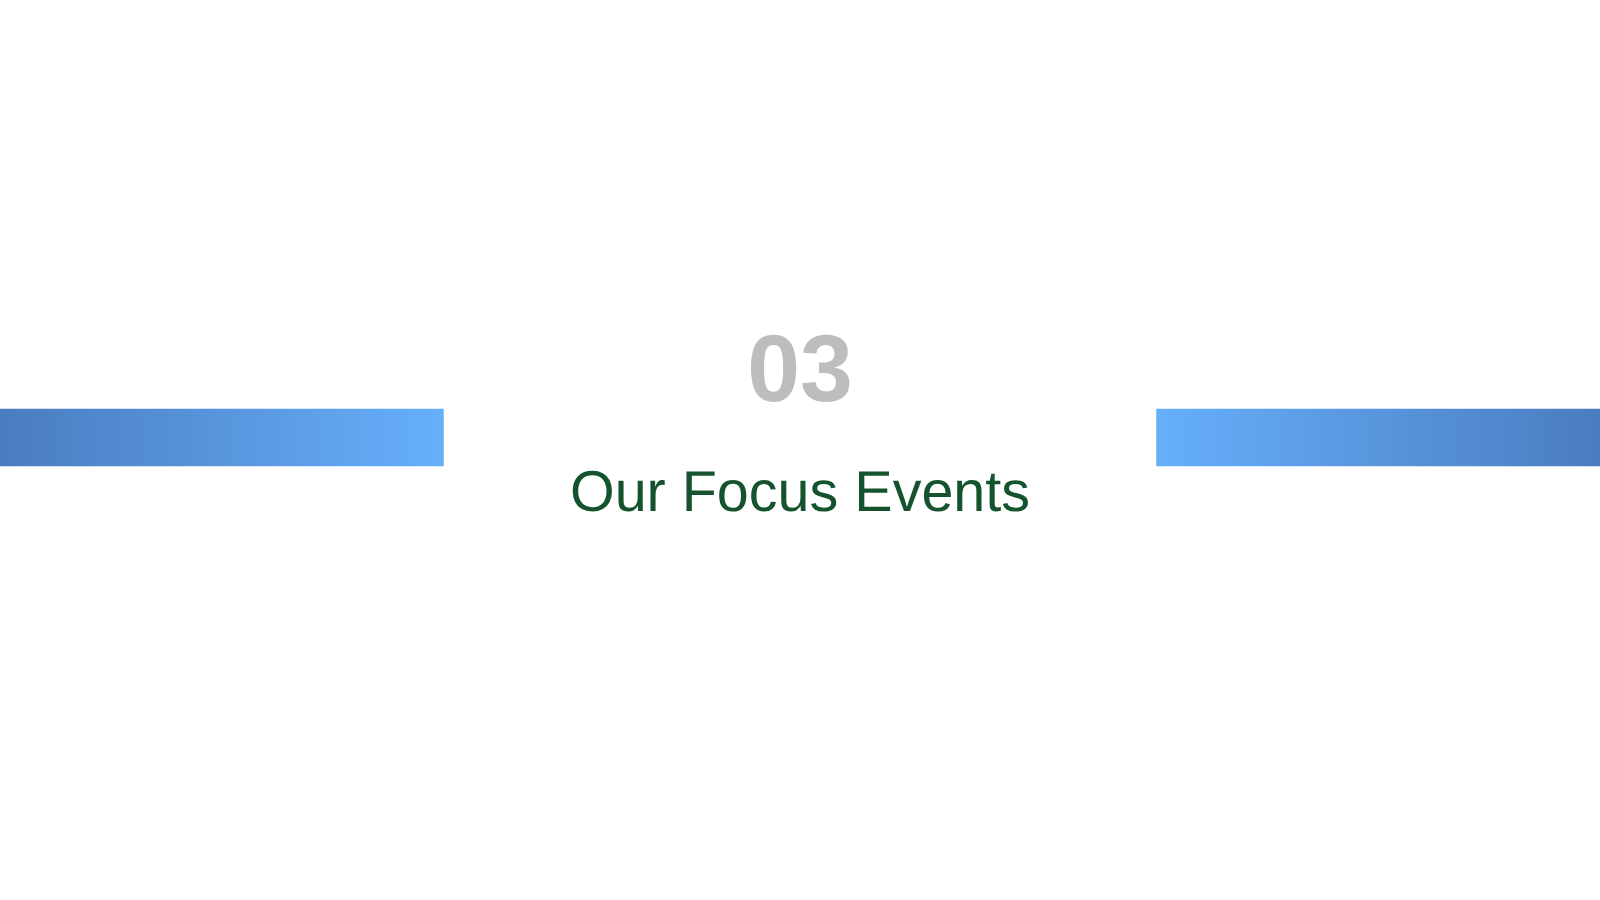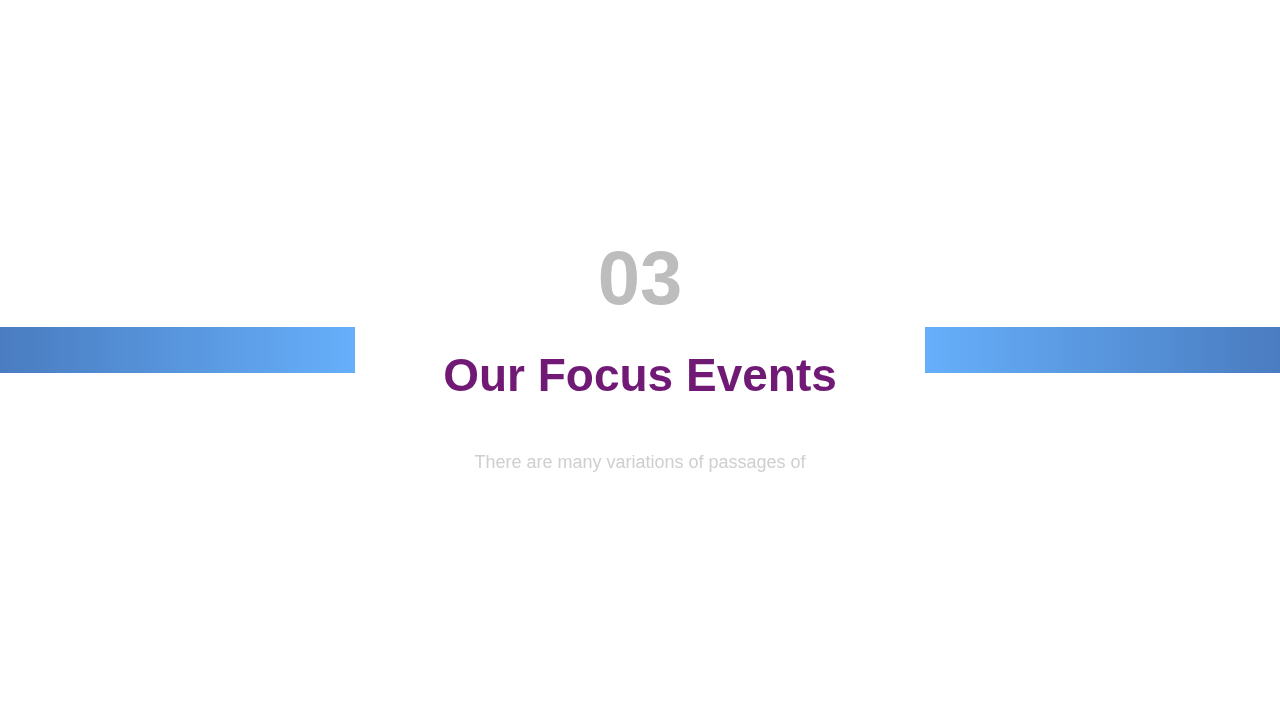--- a/index.html
+++ b/index.html
@@ -56,22 +56,22 @@
     font-size: 76px;
     font-weight: bold;
     color: #bdbdbd;
     line-height: 1;
     letter-spacing: 0px;
     margin: 0 0 34px 0;
   }
 
   .slide-title {
     font-size: 46px;
-    font-weight: bold;
-    color: #701a75;
+    font-weight: normal;
+    color: #14532d;
     line-height: 1.1;
     letter-spacing: 0px;
     margin: 0 0 44px 0;
     white-space: nowrap;
   }
 
   .slide-subtitle {
     font-size: 18px;
     font-weight: normal;
     color: #cfcfcf;
@@ -92,17 +92,16 @@
 
   <div class="bar bar-right"></div>
 
   <div class="content">
 
     <div class="slide-number">03</div>
 
     <div class="slide-title">Our Focus Events</div>
 
     <div class="slide-subtitle">
-      <span class="subtitle-line">There are many variations of passages of</span>
     </div>
 
   </div>
 </div>
 
 </body></html>

